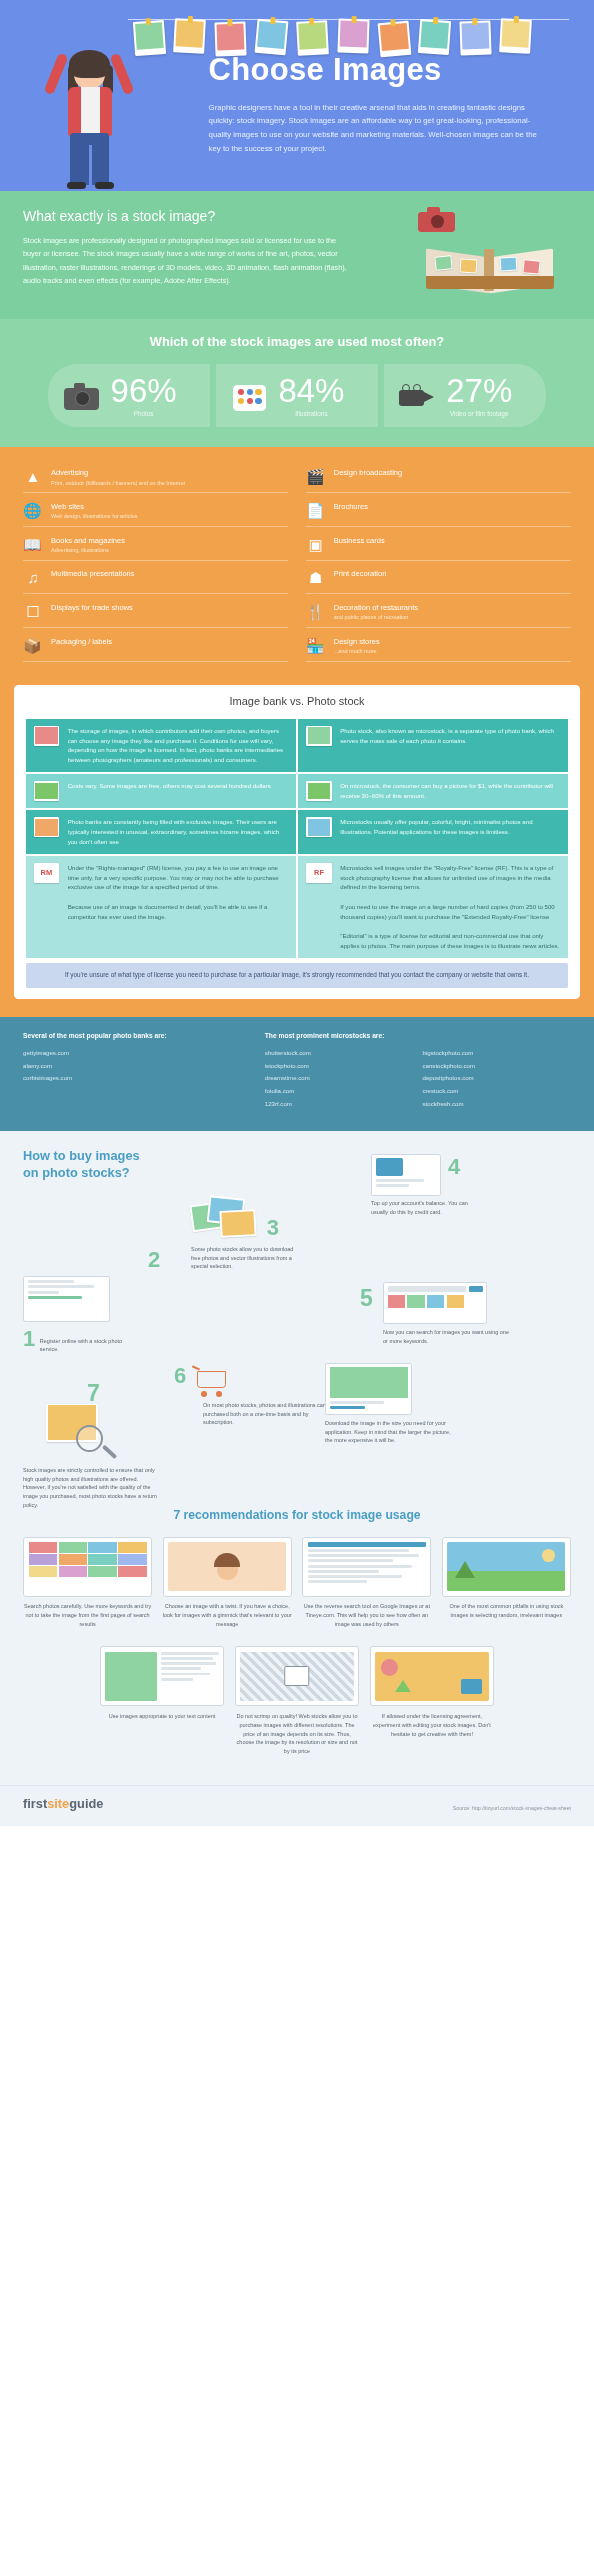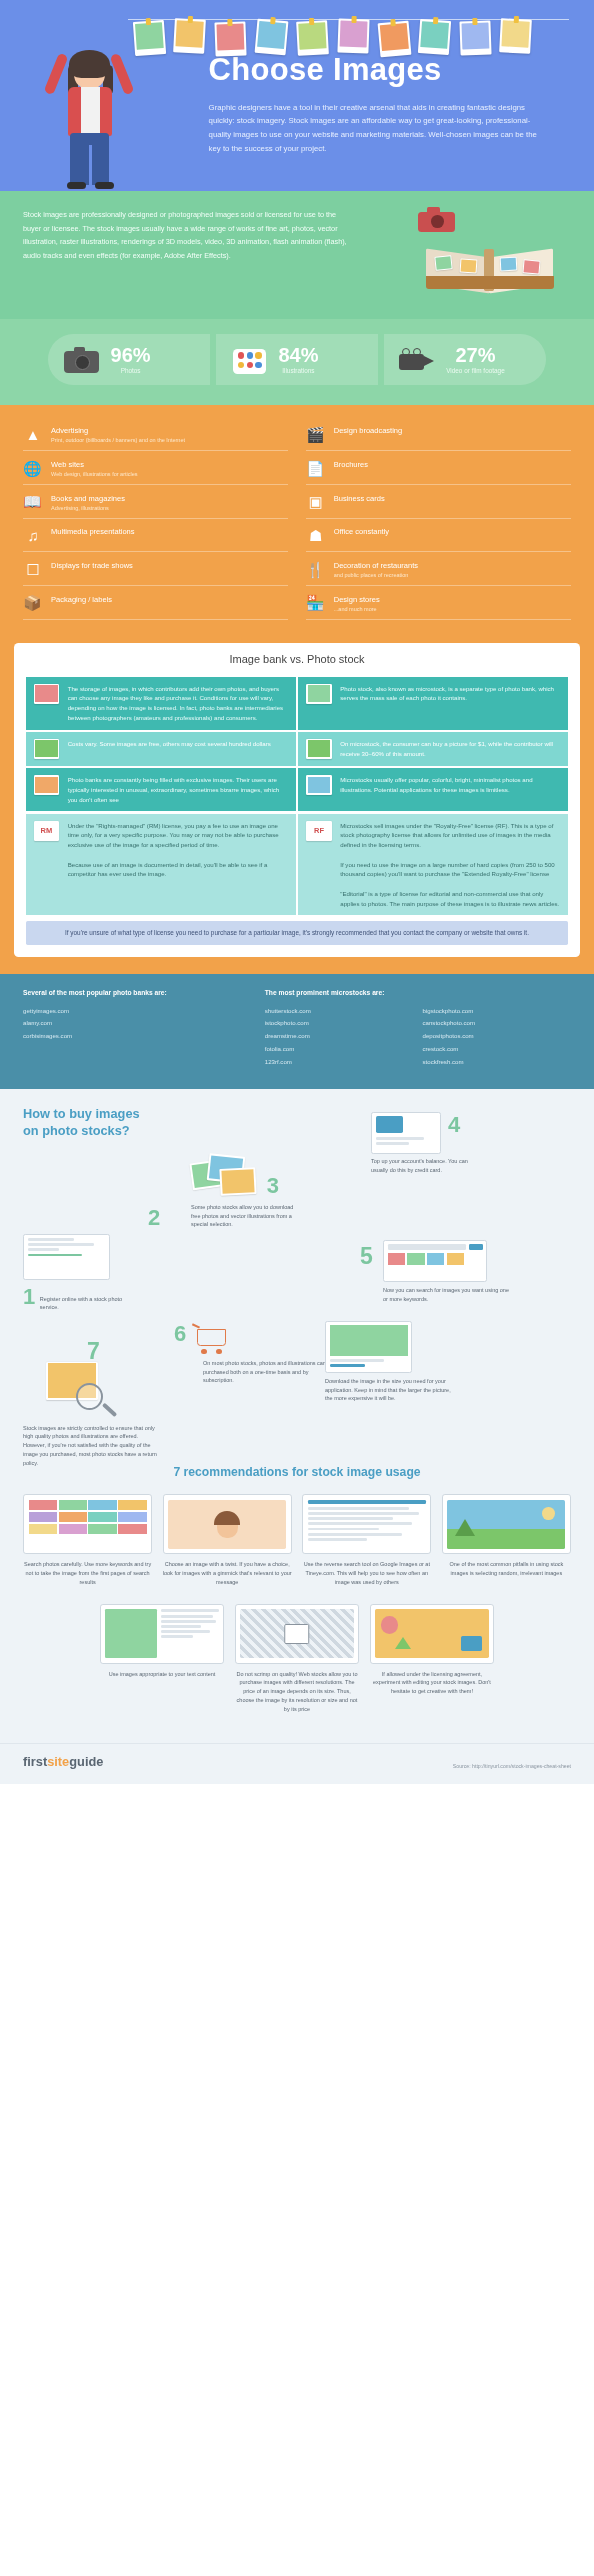--- a/index.html
+++ b/index.html
@@ -103,21 +103,21 @@
   .pct-row { display:flex; justify-content: center; gap: 5.8px; }
   .pct-item {
     background: rgba(255,255,255,0.18);
     border-radius: 29px 0 0 29px;
     padding: 10.4px 15px;
     display:flex; align-items:center; gap:10.4px;
     min-width: 162px;
   }
   .pct-item.mid { border-radius: 0; }
   .pct-item.last { border-radius: 0 29px 29px 0; }
-  .pct-num { color:#fff; font-size: 20px; font-weight:bold; line-height:1;text-align:center; }
+  .pct-num { color:#fff; font-size: 33px; font-weight:normal; line-height:1;text-align:center; }
   .pct-lbl { color:#eafaf0; font-size: 6.4px; margin-top:2.3px; }
   .pct-ico { width: 37px; height: 30px; position:relative; flex-shrink:0; }
 
   
   .dslr-b { position:absolute; left:1.2px; top:7px; width:35px; height:22px; background:#5a5a5a; border-radius:4.1px; }
   .dslr-l { position:absolute; left:11.6px; top:10.4px; width:15px; height:15px; border-radius:50%; background:#3a3a3a; border:1.7px solid #777; }
   .dslr-t { position:absolute; left:10.4px; top:2.3px; width:11.6px; height:5.8px; background:#5a5a5a; border-radius:1.7px 1.7px 0 0; }
   
   .pal-b { position:absolute; left:2.3px; top:4.6px; width:32.5px; height:25.5px; background:#fff; border-radius:4.6px; }
   .pal-d { position:absolute; width:6.4px; height:6.4px; border-radius:50%; }
@@ -279,24 +279,26 @@
         </div>
       <div class="bk-ph" style="left:74px; top:31px; transform:rotate(-3deg)">
           <i style="display:block;width:100%;height:100%;background:#7fc4e0"></i>
         </div>
       <div class="bk-ph" style="left:97px; top:34px; transform:rotate(5deg)">
           <i style="display:block;width:100%;height:100%;background:#e88a8a"></i>
         </div>
       <div class="bk-spine"></div>
       <div class="bk-cov"></div>
     </div>
+    <h2 class="sec-title">What exactly is a stock image?</h2>
     <p>Stock images are professionally designed or photographed images sold or licensed for use to the buyer or licensee. The stock images usually have a wide range of works of fine art, photos, vector illustration, raster illustrations, renderings of 3D models, video, 3D animation, flash animation (flash), audio tracks and even effects (for example, Adobe After Effects).</p>
   </section>
 
   <section class="sec-pct">
+    <h2 class="pct-title">Which of the stock images are used most often?</h2>
     <div class="pct-row">
 
       <div class="pct-item">
         <div class="pct-ico">
           <div class="dslr-t"></div>
             <div class="dslr-b"></div>
             <div class="dslr-l"></div>
         </div>
         <div>
           <div class="pct-num">96%</div>
@@ -403,21 +405,21 @@
         <div class="proj-txt">
           <div class="proj-main">Multimedia presentations</div>
         </div>
       </div>
 
       <div class="proj-item">
         <div class="proj-ico">
             <span class="gl">☗</span>
           </div>
         <div class="proj-txt">
-          <div class="proj-main">Office constantly</div>
+          <div class="proj-main">Print decoration</div>
         </div>
       </div>
 
       <div class="proj-item">
         <div class="proj-ico">
             <span class="gl">☐</span>
           </div>
         <div class="proj-txt">
           <div class="proj-main">Displays for trade shows</div>
         </div>

